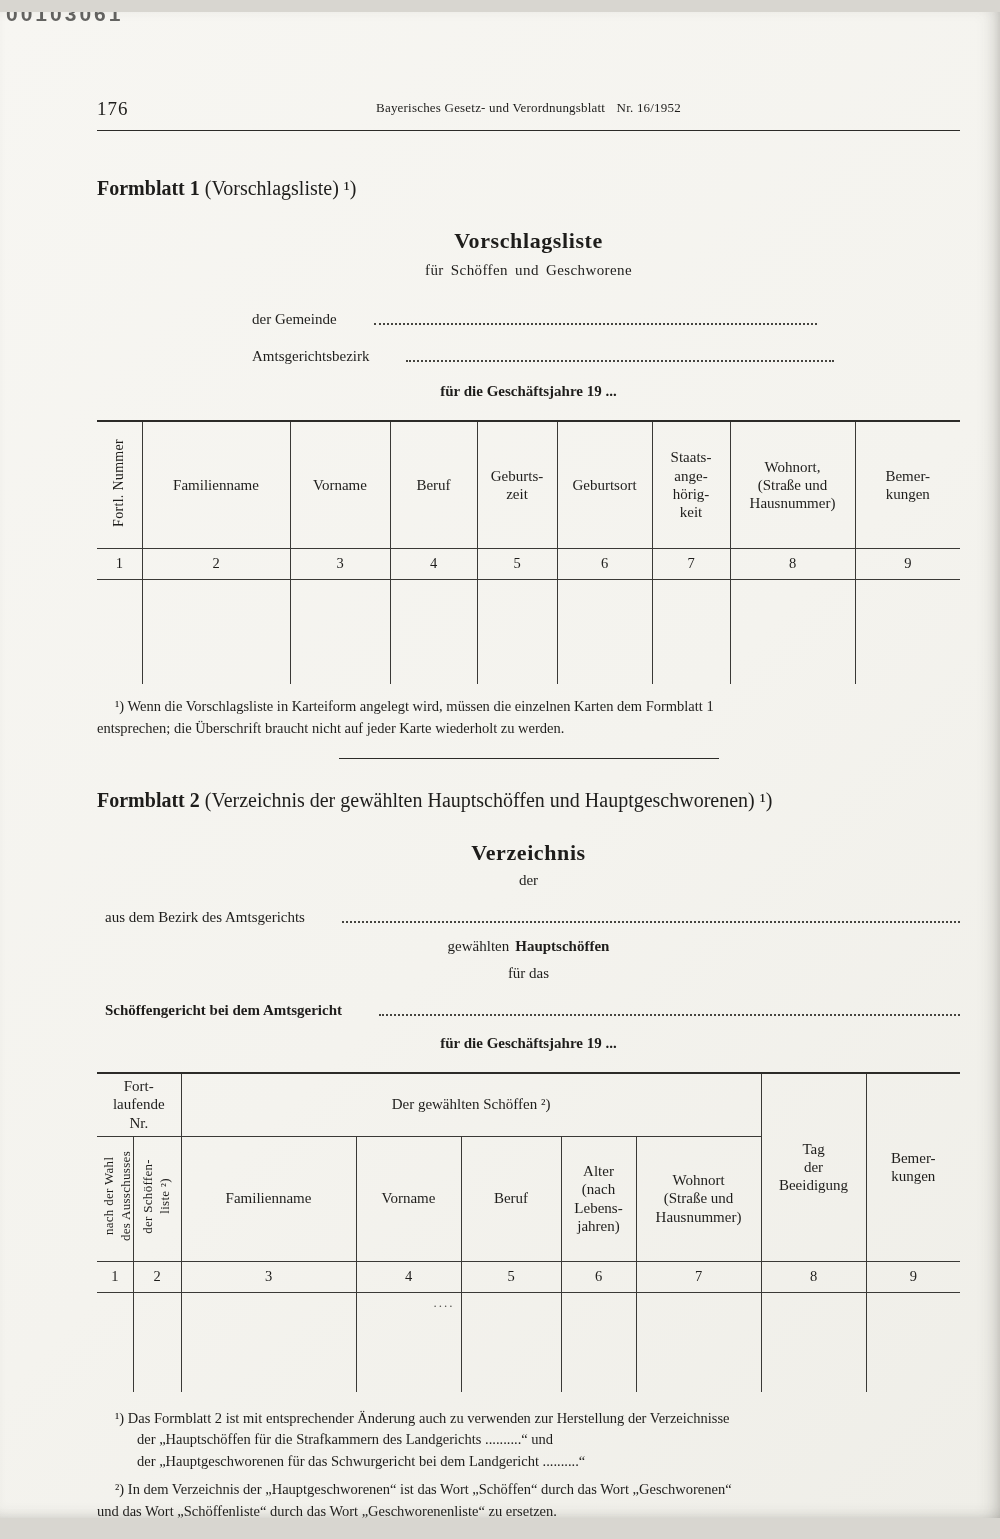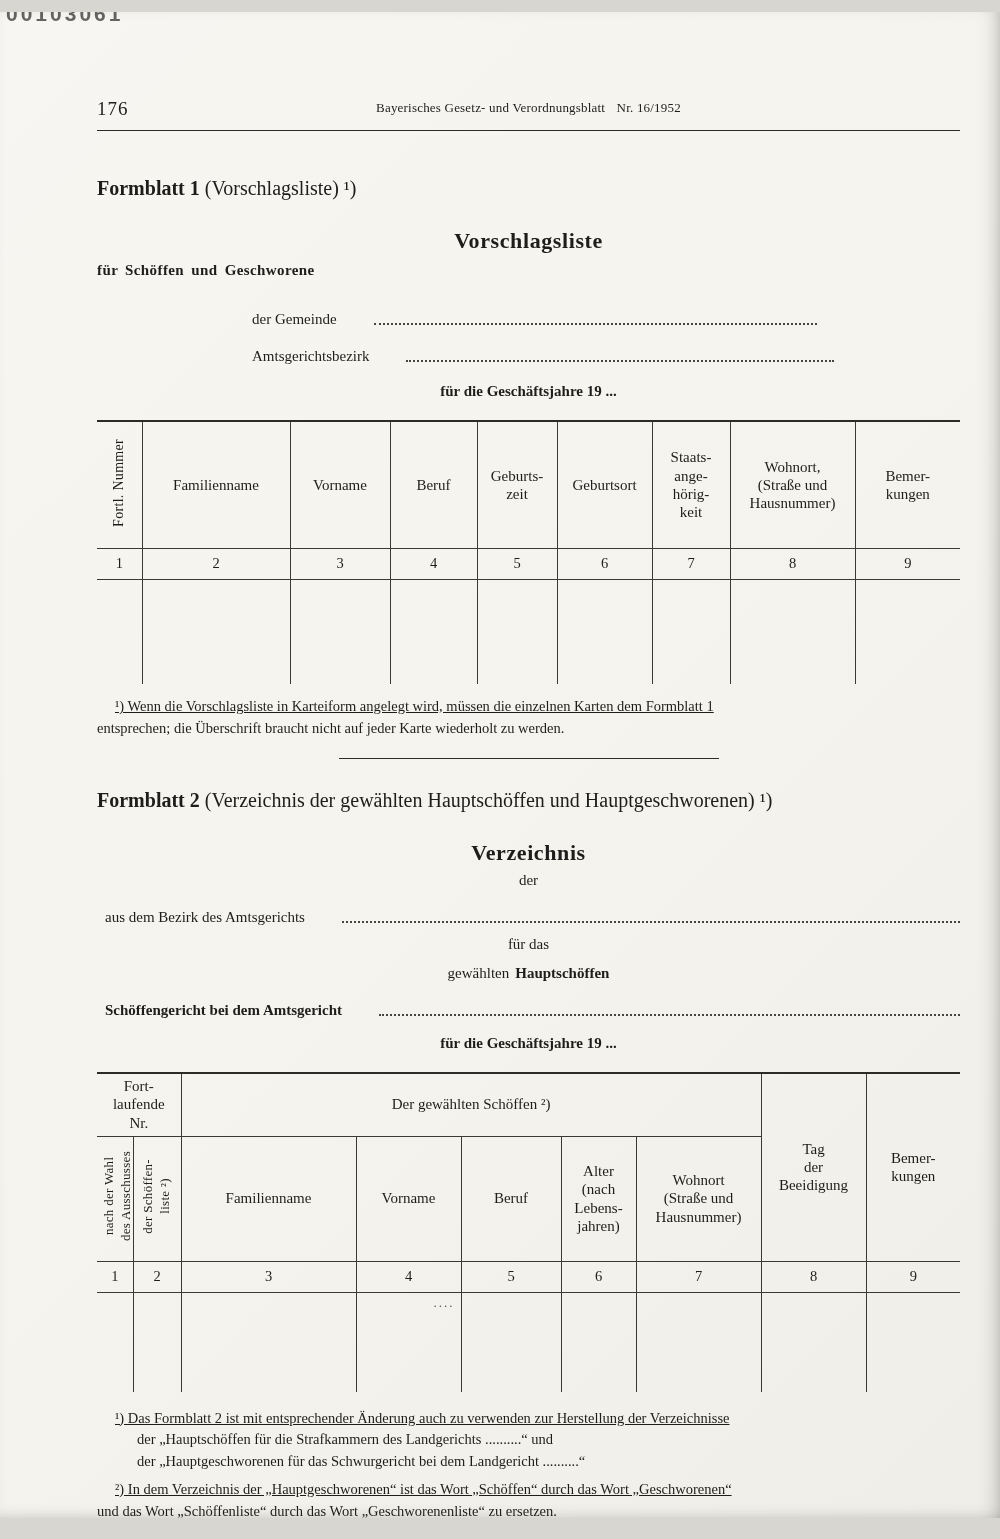--- a/index.html
+++ b/index.html
@@ -24,21 +24,21 @@
   .pgnum{position:absolute;left:0;top:-2px;font-size:19px;font-weight:normal;letter-spacing:1px;}
   .jline{text-align:center;font-size:13px;font-weight:normal;letter-spacing:.2px;}
   .jline .issue{margin-left:8px;}
   .head-rule{border:none;border-top:1.6px solid #2c2b28;margin:6px 0 0 0;}
 
   .form-label{margin-top:46px;font-size:20px;}
   .b{font-weight:bold;}
   .form-label .b{margin-right:5px;}
 
   h1.doc-title{margin:28px 0 0 0;text-align:center;font-size:22px;letter-spacing:.6px;font-weight:bold;}
-  .subtitle{margin-top:8px;font-size:15px;font-weight:bold;letter-spacing:.4px;word-spacing:3px;}
+  .subtitle{margin-top:8px;text-align:center;font-size:15px;font-weight:normal;letter-spacing:.4px;word-spacing:3px;}
   .centerline{text-align:center;font-size:15px;}
   .bold-center{font-weight:bold;font-family:Liberation Serif, serif;}
 
   .fill-row{display:flex;align-items:flex-end;font-size:15px;gap:27px;}
   .fill-row .dots{flex:1;border-bottom:2px dotted #45443f;margin:0 0 3px 10px;height:1px;}
   .row-gemeinde{margin:32px 0 0 155px;width:565px;}
   .row-amtsbezirk{margin:20px 0 0 155px;width:582px;}
   .row-bezirk{margin:20px 0 0 8px;}
   .row-schoeffengericht{margin:20px 0 0 8px;}
   .years{margin-top:18px;}
@@ -57,21 +57,21 @@
   .t2 .empty td{height:95px;}
   .rot{
     display:inline-block;
     writing-mode:vertical-rl;transform:rotate(180deg);
     white-space:pre-line;line-height:1.3;font-size:13px;letter-spacing:.3px;
   }
   .t1 .rot{font-size:14px;}
   .stray{color:#55544f;font-size:13px;letter-spacing:2px;text-align:right;padding-right:6px;vertical-align:top;}
 
   .footnote{font-size:14.5px;line-height:1.5;margin-top:12px;}
-  .fn-indent{padding-left:18px;text-decoration:underline;}
+  .fn-indent{padding-left:18px;}
   .fn-indent2{padding-left:40px;}
   .divider{width:380px;border:none;border-top:1.6px solid #2c2b28;margin:18px auto 0 auto;}
   .mt30{margin-top:30px;}
   .mt16{margin-top:16px;}
   .mt12{margin-top:12px;}
   .mt10{margin-top:10px;}
   .mt6{margin-top:6px;}
   .gap{margin-right:6px;}
 
   .smudge{
@@ -184,24 +184,24 @@
     </div>
 
     <h1 class="doc-title">Verzeichnis</h1>
     <div class="centerline mt6">der</div>
 
     <div class="fill-row row-bezirk">
       <span>aus dem Bezirk des Amtsgerichts</span>
       <span class="dots"></span>
     </div>
 
-    <div class="centerline mt10">für das</div>
     <div class="centerline mt12">
       <span class="gap">gewählten</span><span class="b">Hauptschöffen</span>
     </div>
+    <div class="centerline mt10">für das</div>
 
     <div class="fill-row row-schoeffengericht">
       <span class="b">Schöffengericht bei dem Amtsgericht</span>
       <span class="dots"></span>
     </div>
     <div class="centerline bold-center mt16">für die Geschäftsjahre 19 ...</div>
 
     <table class="t2">
       <colgroup>
         <col style="width:36px">

